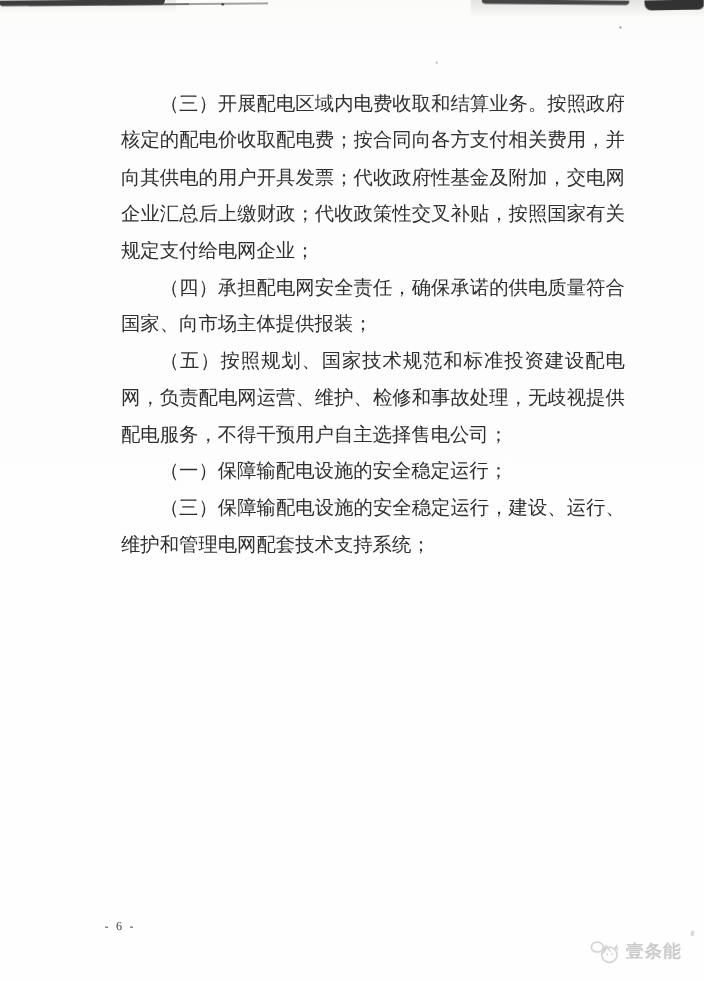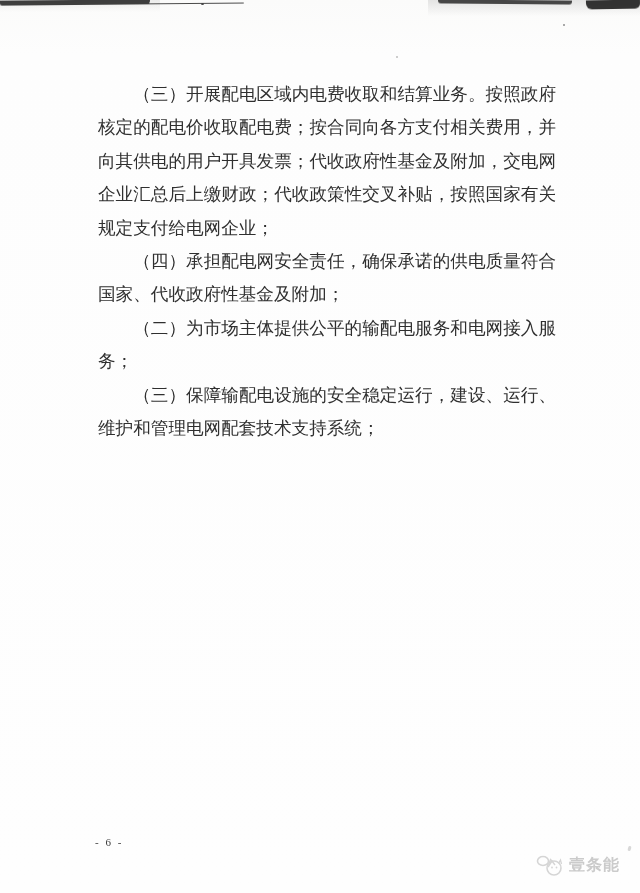--- a/index.html
+++ b/index.html
@@ -29,21 +29,21 @@
   .speck-2 { left: 563px; top: 24px; width: 2px; height: 2px; opacity: .6; }
   .speck-3 { left: 396px; top: 56px; width: 2px; height: 2px; opacity: .35; }
   .smudge-top { position: absolute; top: 0; left: 428px; width: 212px; height: 16px;
                 background: linear-gradient(180deg, rgba(120,120,120,.18), rgba(120,120,120,0)); }
   .smudge-top-left { position: absolute; top: 0; left: 0; width: 160px; height: 12px;
                 background: linear-gradient(180deg, rgba(120,120,120,.12), rgba(120,120,120,0)); }
 
   
   .doc {
     position: absolute;
-    left: 98px; top: 78px;
+    left: 110px; top: 78px;
     width: 458px;
     color: #2f2f2f;
     font-size: 17.6px;
     line-height: 33.4px;
     text-align: justify;
     text-justify: inter-ideograph;
     letter-spacing: 0;
   }
   .para {
     margin: 0;
@@ -84,22 +84,23 @@
   <div class="smudge-top-left"></div>
   <div class="edge edge-a"></div>
   <div class="edge edge-b"></div>
   <div class="edge edge-c"></div>
   <div class="speck speck-1"></div>
   <div class="speck speck-2"></div>
   <div class="speck speck-3"></div>
 
   <main class="doc" id="doc-body">
       <p class="para">（三）开展配电区域内电费收取和结算业务。按照政府核定的配电价收取配电费；按合同向各方支付相关费用，并向其供电的用户开具发票；代收政府性基金及附加，交电网企业汇总后上缴财政；代收政策性交叉补贴，按照国家有关规定支付给电网企业；</p>
-      <p class="para">（四）承担配电网安全责任，确保承诺的供电质量符合国家、代收政府性基金及附加；</p>
-      <p class="para">（二）为市场主体提供公平的输配电服务和电网接入服务；</p>
+      <p class="para">（四）承担配电网安全责任，确保承诺的供电质量符合国家、向市场主体提供报装；</p>
+      <p class="para">（五）按照规划、国家技术规范和标准投资建设配电网，负责配电网运营、维护、检修和事故处理，无歧视提供配电服务，不得干预用户自主选择售电公司；</p>
+      <p class="para">（一）保障输配电设施的安全稳定运行；</p>
       <p class="para">（三）保障输配电设施的安全稳定运行，建设、运行、维护和管理电网配套技术支持系统；</p>
     </main>
 
   <div class="page-number">- 6 -</div>
 
   <div class="watermark">
     <svg class="wm-icon" width="30" height="24" viewBox="0 0 30 24" fill="none" xmlns="http://www.w3.org/2000/svg">
       <ellipse cx="7" cy="8" rx="5.5" ry="4.5" stroke="#cfcfcf" stroke-width="1.6"></ellipse>
       <path d="M12 14 L16 8 L19 12" stroke="#cfcfcf" stroke-width="1.4" fill="none"></path>
       <circle cx="18" cy="15" r="7" stroke="#cfcfcf" stroke-width="1.6" fill="none"></circle>

